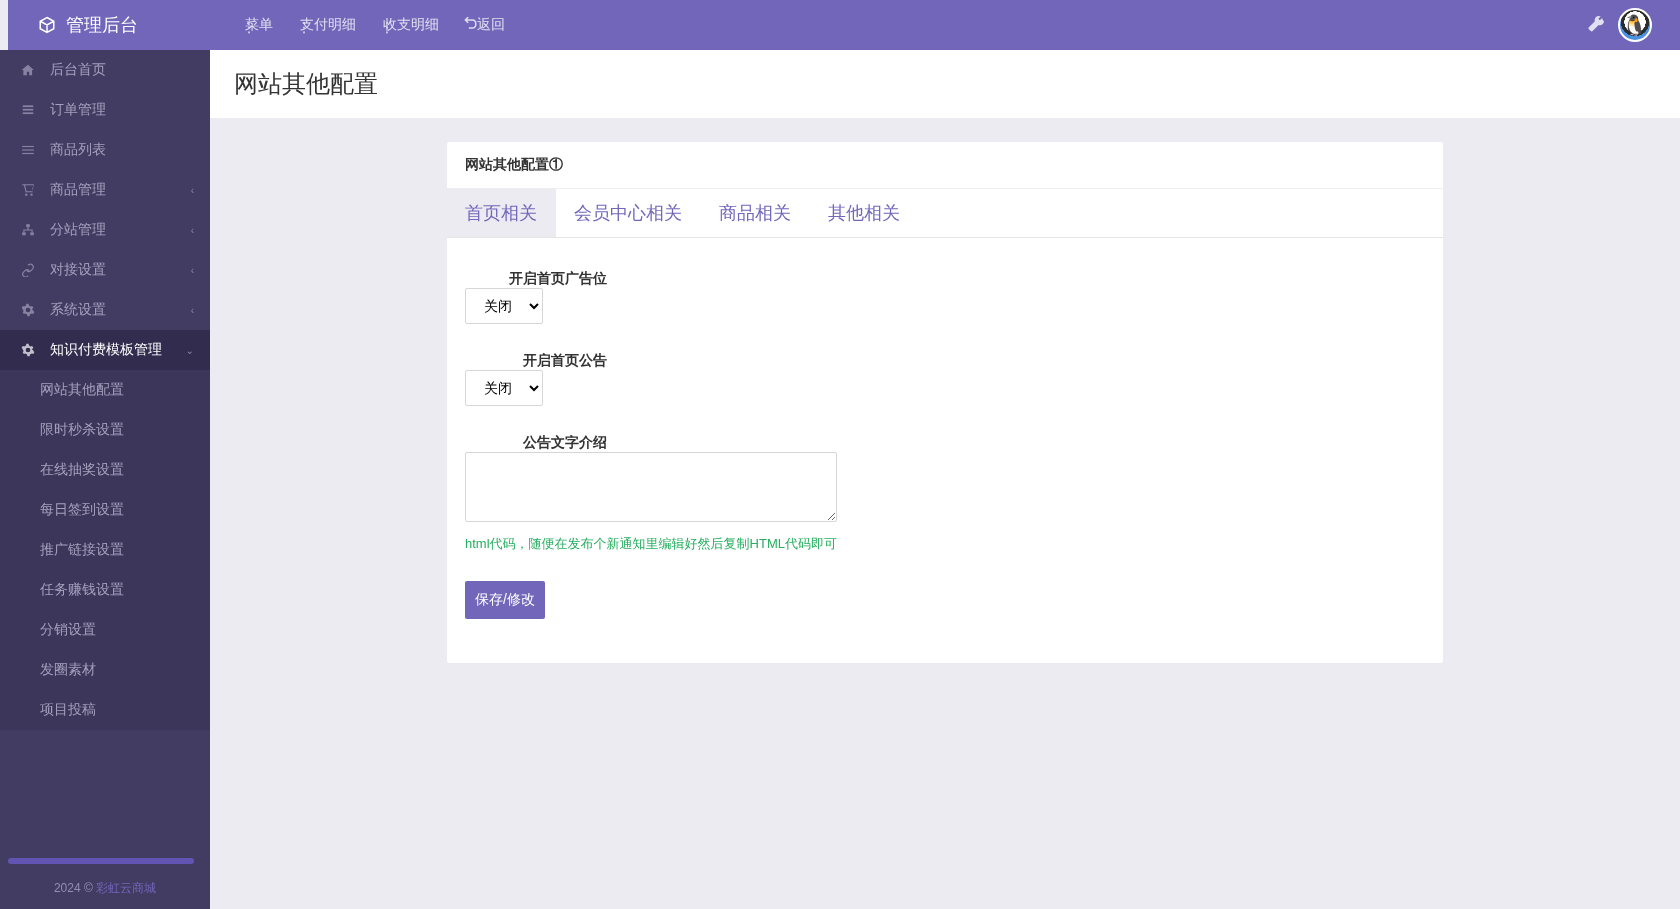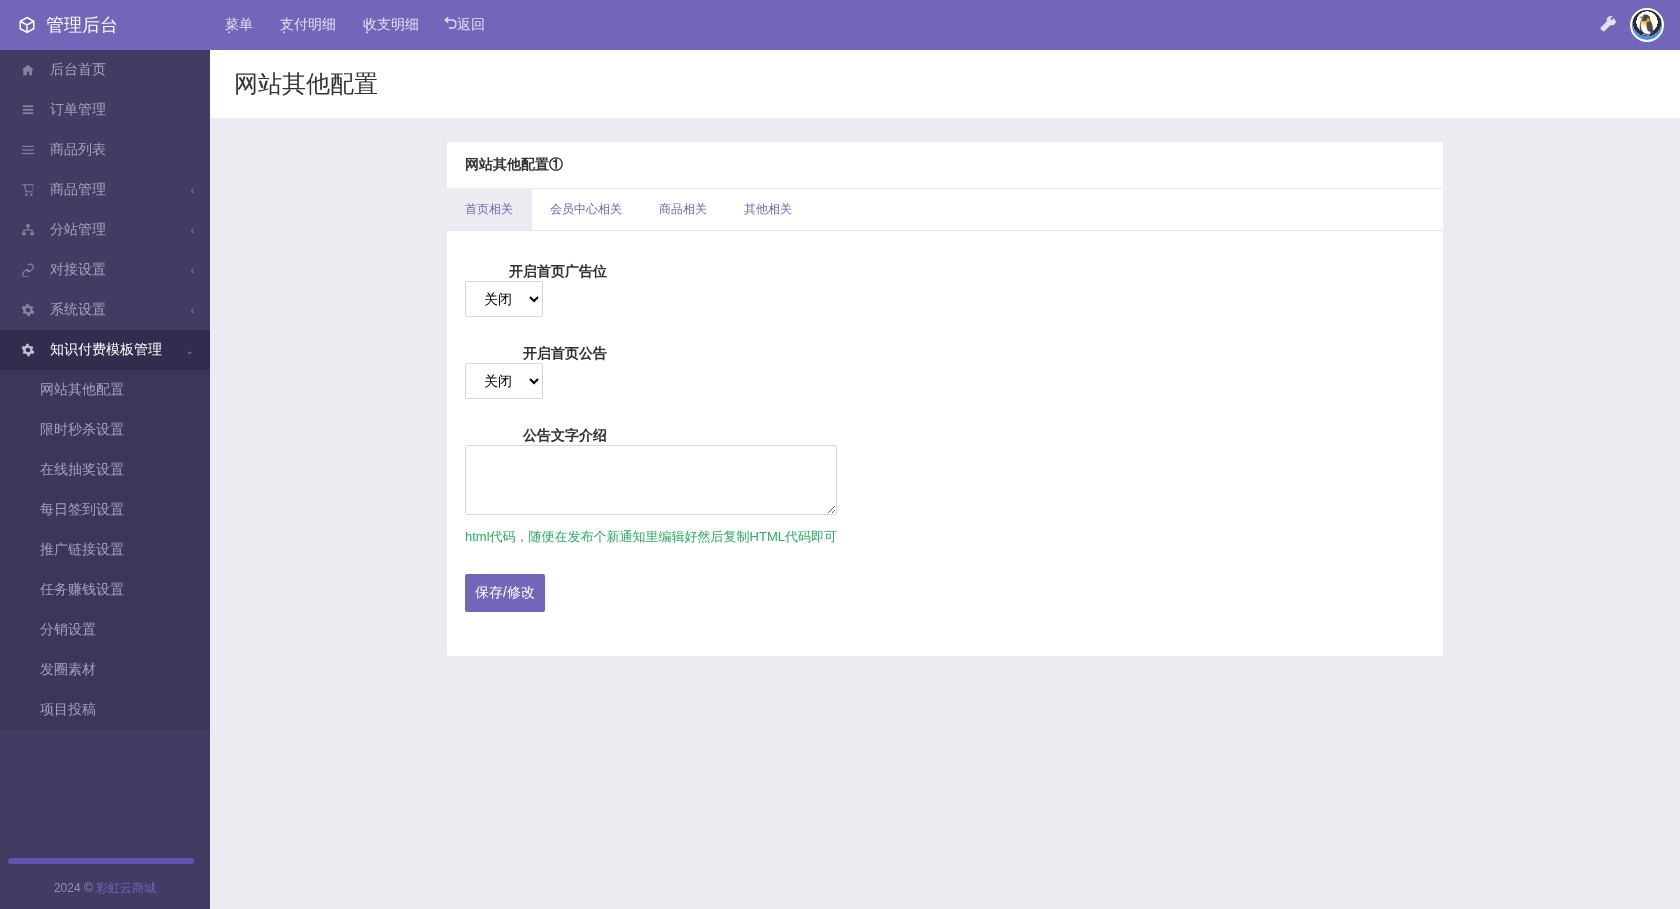--- a/index.html
+++ b/index.html
@@ -1,19 +1,19 @@
 <!DOCTYPE html>
 <html><head>
   <meta charset="utf-8">
   <style>
     * { margin: 0; padding: 0; box-sizing: border-box; }
     body { font-family: -apple-system, BlinkMacSystemFont, "Segoe UI", "Microsoft YaHei", sans-serif; font-size: 14px; background: #ecebf2; color: #333; overflow: hidden; }
     
     
-    .header { height: 50px; background: #7266ba; display: flex; align-items: center; padding: 0; position: relative; }
+    .header { height: 50px; background: #7266ba; display: flex; align-items: center; padding: 12px; position: relative; margin-left: 8px; }
     .brand { width: 210px; display: flex; align-items: center; padding-left: 18px; color: #fff; font-size: 18px; font-weight: 500; }
     .brand-icon { margin-right: 10px; display: inline-flex; }
     .header-menu { display: flex; align-items: center; flex: 1; }
     .header-menu-item { color: #e2dff0; padding: 0 12px; cursor: pointer; font-size: 14px; display: flex; align-items: center; gap: 0; }
     .vdots { display: inline-block; width: 3px; height: 12px; position: relative; }
     .vdots::before { content: "⋮"; font-size: 14px; line-height: 12px; }
     .header-right { display: flex; align-items: center; gap: 14px; padding-right: 16px; }
     .wrench-icon { color: #e2dff0; cursor: pointer; }
     .avatar { width: 34px; height: 34px; border-radius: 50%; background: radial-gradient(circle at 50% 40%, #fff 0%, #fff 45%, #2c2c2c 46%, #2c2c2c 60%, #4a90e2 61%); border: 2px solid #fff; cursor: pointer; position: relative; overflow: hidden; display:flex; align-items:center; justify-content:center; font-size:20px; }
     
@@ -32,21 +32,21 @@
     .sidebar-scroll-thumb { height: 6px; background: #6254b2; border-radius: 3px; margin: 0 8px 4px 8px; width: 186px; }
     
     
     .main { flex: 1; background: #ecebf2; overflow-y: auto; }
     .page-header { background: #fff; padding: 18px 24px; }
     .page-title { font-size: 24px; font-weight: 400; color: #333; }
     .content { padding: 24px; display: flex; justify-content: center; }
     .panel { width: 996px; max-width: 100%; background: #fff; border-radius: 2px; }
     .panel-header { padding: 14px 18px; font-size: 14px; font-weight: 600; color: #333; border-bottom: 1px solid #eee; }
     .tabs { display: flex; border-bottom: 1px solid #e5e5e5; }
-    .tab { padding: 12px 18px; color: #7266ba; cursor: pointer; font-size: 12px; border-right: 1px solid transparent; }
+    .tab { padding: 12px 18px; color: #7266ba; cursor: pointer; font-size: 18px; border-right: 1px solid transparent; }
     .tab.active { background: #ecebf2; border-radius: 0; }
     .panel-body { padding: 24px 18px; }
     .form-row { display: flex; margin-bottom: 20px; align-items: flex-start; flex-direction: column; }
     .form-label { width: 160px; text-align: right; padding-right: 18px; padding-top: 8px; font-weight: 600; color: #333; font-size: 14px; }
     .form-control-wrap { flex: 1; }
     select.form-control, textarea.form-control { width: 100%; padding: 8px 14px; border: 1px solid #d6d6d6; border-radius: 2px; font-size: 14px; background: #fff; font-family: inherit; }
     select.form-control { height: 36px; }
     textarea.form-control { height: 70px; resize: vertical; }
     .help-text { color: #27ae60; font-size: 13px; margin-top: 10px; }
     .btn-submit { width: 100%; background: #7266ba; color: #fff; border: none; padding: 10px; font-size: 14px; border-radius: 2px; cursor: pointer; }

